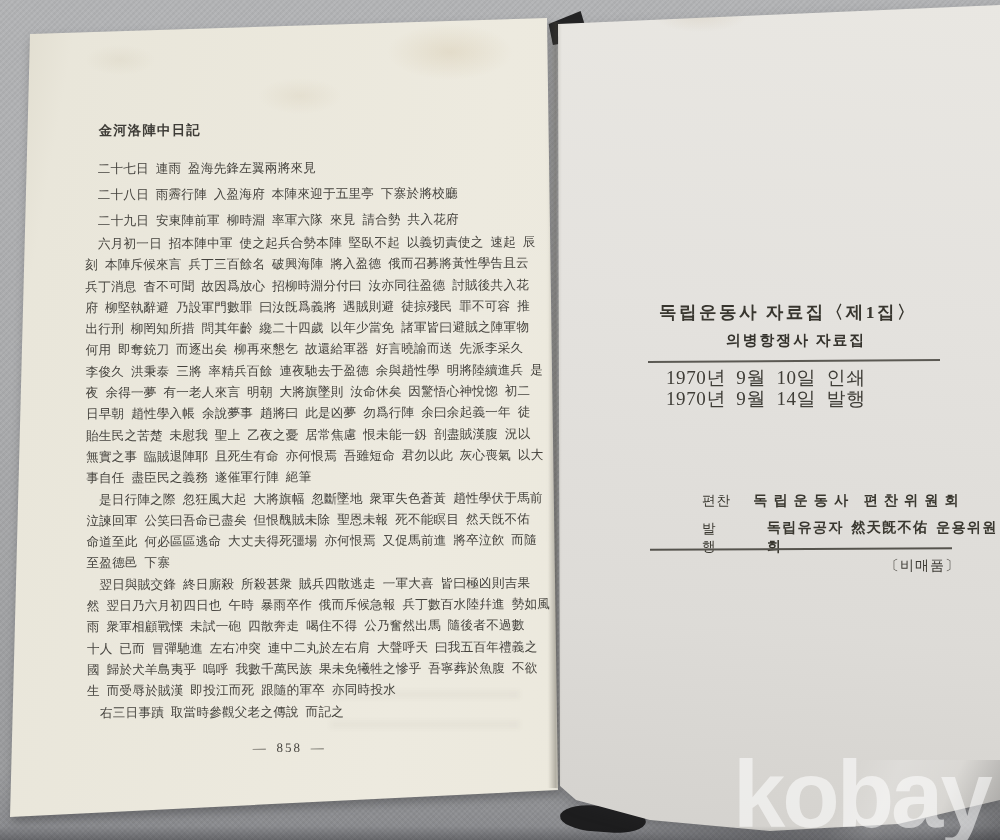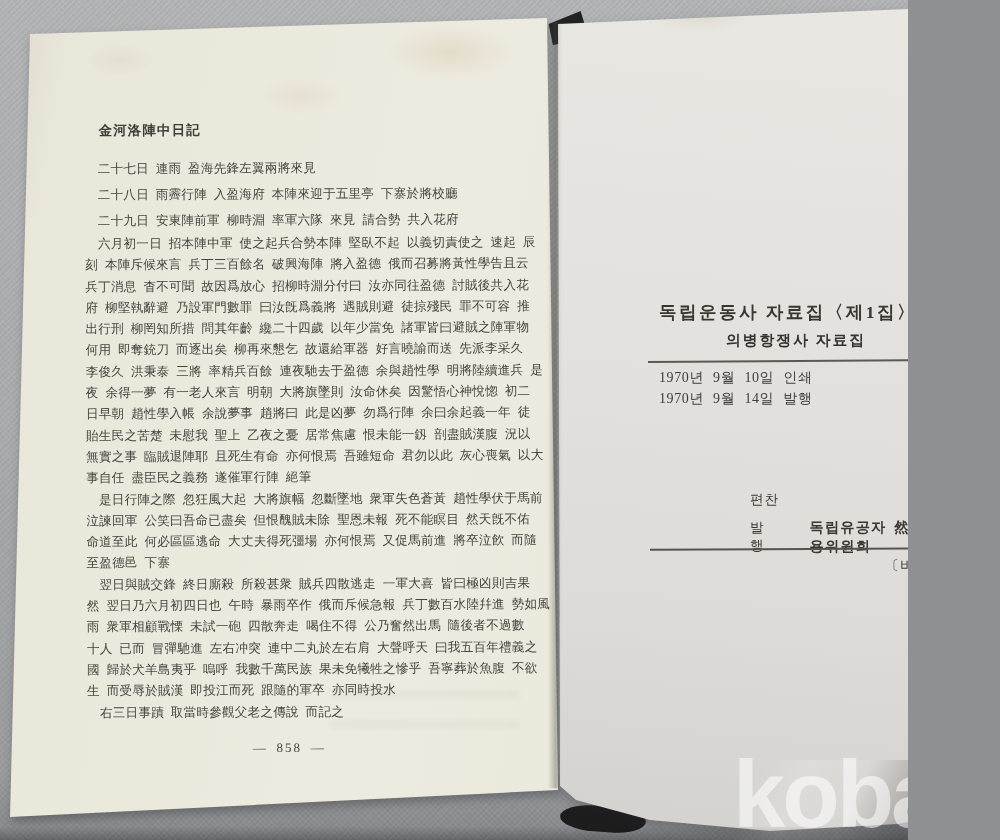--- a/index.html
+++ b/index.html
@@ -1,17 +1,17 @@
 <!DOCTYPE html>
 <html><head>
 <meta charset="utf-8">
 <style>
   html,body{margin:0;padding:0;background:#8f9092;}
   .photo{
-    position:relative;width:908px;height:840px;overflow:hidden;
+    position:relative;width:1000px;height:840px;overflow:hidden;
     font-family:"Liberation Serif","DejaVu Serif",serif;
     background-color:#a8a9ab;
     background-image:
       repeating-linear-gradient(45deg, rgba(255,255,255,.045) 0 2px, transparent 2px 4px),
       repeating-linear-gradient(-45deg, rgba(0,0,0,.04) 0 2px, transparent 2px 4px),
       linear-gradient(180deg,#b3b4b6 0%,#aaabad 50%,#9a9b9d 92%,#85868a 100%);
   }
   .fabric-bottom-shade{position:absolute;left:0;bottom:0;width:100%;height:14px;
     background:linear-gradient(180deg,transparent,rgba(20,20,22,.28));}
   .corner-band{position:absolute;right:0;bottom:0;width:260px;height:80px;
@@ -57,22 +57,22 @@
   .lp-head .line{line-height:26px;}
   .lp-body .line{line-height:21.3px;white-space:nowrap;}
   .lp-pageno{margin-top:17px;text-align:center;transform:translateX(-16px);font-size:13px;letter-spacing:2px;color:#4a4843;}
   
   .rp-text{position:absolute;left:560px;top:0;width:440px;color:#3d3b37;}
   .rp-title{position:absolute;left:0;right:0;top:300px;text-align:center;transform:translateX(8px);
     font-size:17.5px;font-weight:600;letter-spacing:2.5px;color:#38362f;}
   .rp-subtitle{position:absolute;left:0;right:0;top:331px;text-align:center;transform:translateX(16px);
     font-size:14.8px;font-weight:bold;letter-spacing:2px;color:#34322c;}
   .rp-hline1{position:absolute;left:88px;top:360px;width:292px;height:1.5px;background:#5b5953;transform:rotate(-.4deg);}
-  .rp-dates{position:absolute;left:99px;top:368px;font-size:14px;line-height:20.5px;letter-spacing:.6px;word-spacing:5px;color:#3e3c36;}
-  .rp-row{position:absolute;left:142px;display:flex;align-items:center;font-size:14.2px;color:#39372f;margin-left:48px;}
+  .rp-dates{position:absolute;left:106px;top:368px;font-size:19px;line-height:20.5px;letter-spacing:.6px;word-spacing:5px;color:#3e3c36;}
+  .rp-row{position:absolute;left:142px;display:flex;align-items:flex-end;font-size:14.2px;color:#39372f;}
   .rp-row1{top:491px;}
   .rp-row2{top:518px;gap:15px;}
   .rp-row .lbl{letter-spacing:1px;margin-right:22px;font-size:13.6px;}
   .rp-row1 .val{letter-spacing:6px;font-weight:600;}
   .rp-row2 .val{letter-spacing:1.2px;font-weight:600;word-spacing:3px;}
   .rp-hline2{position:absolute;left:90px;top:548px;width:302px;height:1.5px;background:#55534d;transform:rotate(-.3deg);}
   .rp-nfs{position:absolute;right:40px;top:557px;font-size:14px;letter-spacing:1px;color:#3c3a34;}
   
   .watermark{position:absolute;left:733px;top:748px;z-index:30;
     font-family:"Liberation Sans","DejaVu Sans",sans-serif;font-weight:bold;
@@ -138,20 +138,21 @@
   <div class="rp-text">
     <div class="rp-title">독립운동사 자료집〈제1집〉</div>
     <div class="rp-subtitle">의병항쟁사 자료집</div>
     <div class="rp-hline1"></div>
     <div class="rp-dates">
         <div class="date-line">1970년  9월 10일  인쇄</div>
         <div class="date-line">1970년  9월 14일  발행</div>
       </div>
     <div class="rp-row rp-row1">
       <span class="lbl">편찬</span>
+      <span class="val">독립운동사 편찬위원회</span>
     </div>
     <div class="rp-row rp-row2">
       <span class="lbl">발행</span>
       <span class="val">독립유공자 然天旣不佑 운용위원회</span>
     </div>
     <div class="rp-hline2"></div>
     <div class="rp-nfs">〔비매품〕</div>
   </div>
 
   <div class="corner-band"></div>

